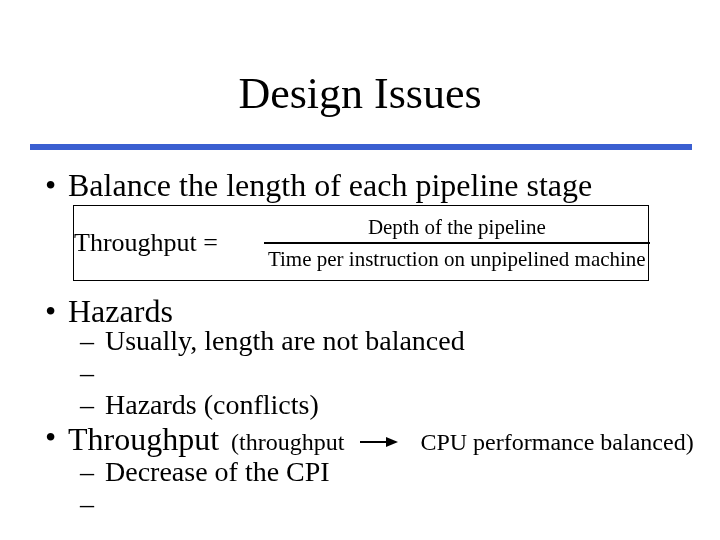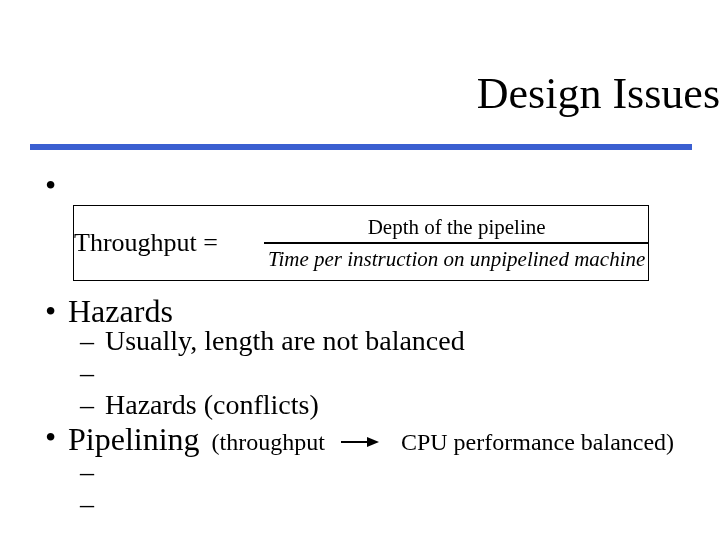--- a/index.html
+++ b/index.html
@@ -16,21 +16,21 @@
     position: relative;
     width: 720px;
     height: 540px;
     background: #ffffff;
   }
   .title {
     position: absolute;
     top: 68px;
     left: 0;
     right: 0;
-    text-align: right;
+    text-align: center;
     font-size: 44px;
     line-height: 52px;
     white-space: nowrap;
   }
   .divider {
     position: absolute;
     top: 144px;
     left: 30px;
     width: 662px;
     height: 6px;
@@ -98,21 +98,20 @@
     text-align: center;
     border-bottom: 2px solid #000000;
     white-space: nowrap;
   }
   .fraction .den {
     font-size: 21px;
     line-height: 24px;
     padding: 3px 4px 0 4px;
     text-align: center;
     white-space: nowrap;
-    font-style: italic;
   }
   .pos-balance   { top: 165px; }
   .pos-problems  { top: 291px; }
   .pos-sub1      { top: 325px; }
   .pos-sub2      { top: 357px; }
   .pos-sub3      { top: 389px; }
   .pos-perf      { top: 417px; }
   .pos-dec1      { top: 456px; }
   .pos-dec2      { top: 488px; }
 </style>
@@ -120,20 +119,21 @@
 <body>
 
 <div class="slide">
 
   <div class="title">Design Issues</div>
 
   <div class="divider" style="background-color:#3b5fd1"></div>
 
   <div class="line main-line pos-balance">
     <span class="marker">•</span>
+    <span>Balance the length of each pipeline stage</span>
   </div>
 
   <div class="formula-box">
     <span class="formula-lhs">Throughput =</span>
     <span class="fraction">
       <span class="num">Depth of the pipeline</span>
       <span class="den">Time per instruction on unpipelined machine</span>
     </span>
   </div>
 
@@ -151,32 +151,33 @@
     <span class="marker">–</span>
   </div>
 
   <div class="line sub-line pos-sub3">
     <span class="marker">–</span>
     <span>Hazards (conflicts)</span>
   </div>
 
   <div class="line main-line pos-perf">
     <span class="marker">•</span>
-    <span>Pipelining</span>
+    <span>Throughput</span>
     <span class="paren paren-first">(throughput</span>
     <span class="arrow-wrap">
       <svg width="38" height="12" viewBox="0 0 38 12" xmlns="http://www.w3.org/2000/svg">
         <line x1="0" y1="6" x2="28" y2="6" stroke="#000000" stroke-width="2"></line>
         <polygon points="26,1 38,6 26,11" fill="#000000"></polygon>
       </svg>
     </span>
     <span class="paren">CPU performance balanced)</span>
   </div>
 
   <div class="line sub-line pos-dec1">
     <span class="marker">–</span>
+    <span>Decrease of the CPI</span>
   </div>
 
   <div class="line sub-line pos-dec2">
     <span class="marker">–</span>
   </div>
 
 </div>
 
 </body></html>

